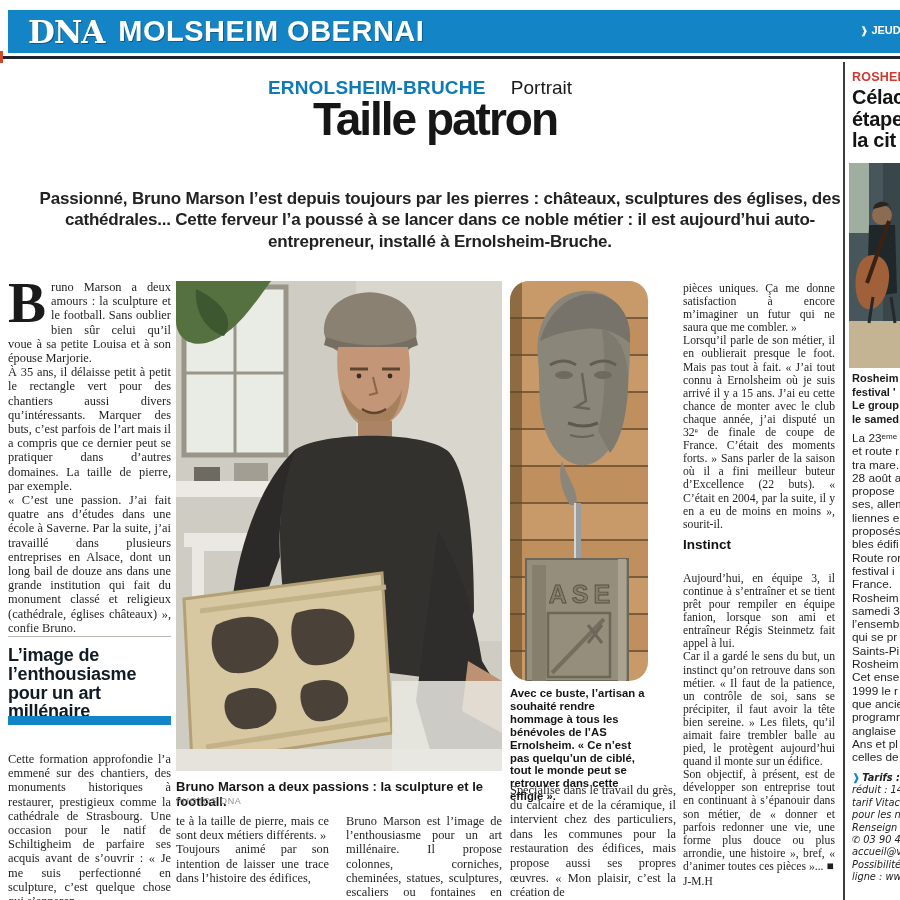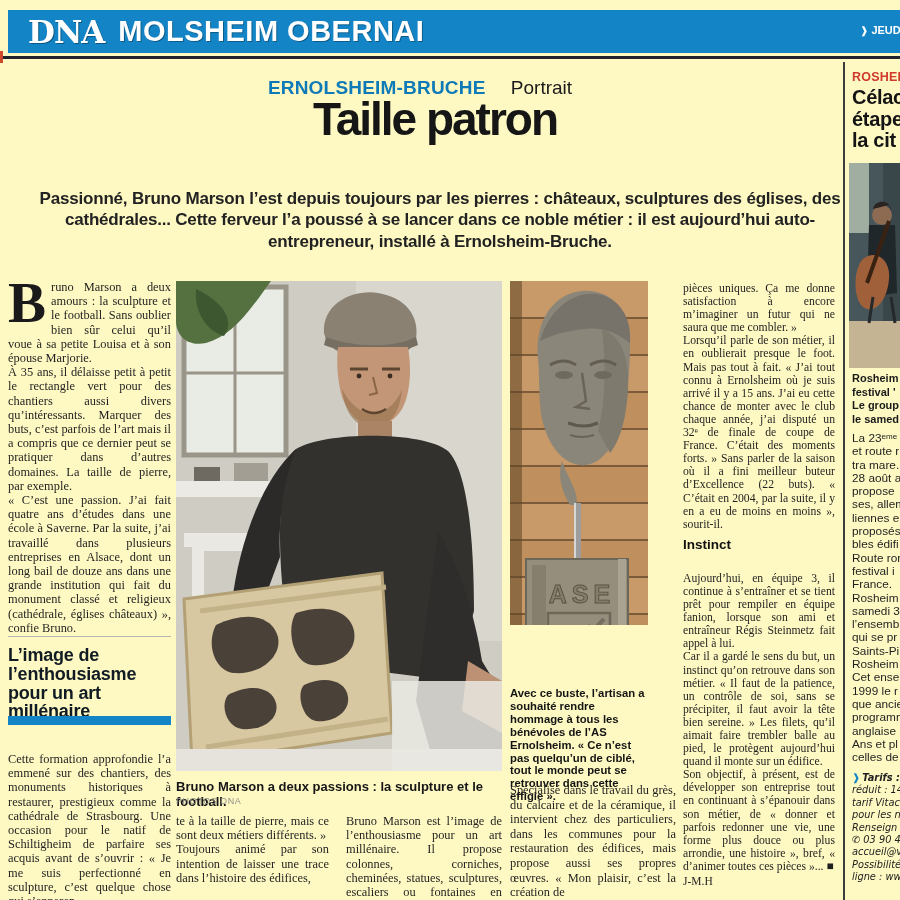--- a/index.html
+++ b/index.html
@@ -1,16 +1,16 @@
 <!DOCTYPE html>
 <html lang="fr"><head>
 <meta charset="utf-8">
 <style>
   html,body{margin:0;padding:0;background:#e8e8e8;}
-  .page{position:relative;width:900px;height:900px;background:#fef9c3;overflow:hidden;
+  .page{position:relative;width:900px;height:900px;background:#ffffff;overflow:hidden;
         font-family:"Liberation Sans","DejaVu Sans",sans-serif;}
   
   .mast-bar{position:absolute;left:8px;top:10px;width:892px;height:43px;background:#1384c6;
             display:flex;align-items:center;}
   .mast-brand{font-family:"DejaVu Serif","Liberation Serif",serif;font-weight:bold;
               font-size:31px;color:#fff;margin-left:20px;letter-spacing:-1px;
               text-shadow:1px 1px 0 rgba(0,0,0,.35);}
   .mast-section{font-weight:bold;font-size:29px;color:#fff;margin-left:14px;letter-spacing:.5px;
               text-shadow:1px 1px 0 rgba(0,0,0,.3);}
   .mast-right{position:absolute;left:852px;top:14px;color:#fff;font-weight:bold;font-size:11px;
@@ -47,21 +47,21 @@
   .signature{text-align:left;margin-top:2px;font-size:11.5px;}
   
   .main-caption{position:absolute;left:176px;top:779px;width:340px;font-weight:bold;
                 font-size:13px;color:#161616;}
   .credit{position:absolute;left:176px;top:796px;font-size:9px;color:#8f8f88;letter-spacing:.6px;}
   .bust-caption{position:absolute;left:510px;top:687px;width:140px;font-weight:bold;
                 font-size:11.3px;line-height:12.9px;color:#141414;}
   
   .photo{position:absolute;overflow:hidden;}
   .main-photo{left:176px;top:281px;width:326px;height:490px;}
-  .bust-photo{left:510px;top:281px;width:138px;height:344px;}
+  .bust-photo{left:510px;top:281px;width:138px;height:400px;border-radius:19px;}
   .cello-photo{left:849px;top:163px;width:51px;height:205px;}
   
   .v-rule{position:absolute;left:843px;top:62px;width:2px;height:838px;background:#3c3c3c;}
   .rc{position:absolute;left:852px;width:48px;overflow:hidden;white-space:nowrap;}
   .rc-kicker{top:70px;font-weight:bold;font-size:12.5px;color:#d0392c;letter-spacing:.2px;}
   .rc-head{top:87px;font-weight:bold;font-size:20px;line-height:21.5px;color:#141414;letter-spacing:-.3px;}
   .rc-caption{top:372px;font-weight:bold;font-size:11px;line-height:13.6px;color:#1a1a1a;}
   .rc-body{top:432px;font-family:Liberation Sans, sans-serif;font-size:11.8px;
            line-height:13.3px;color:#1f1f1f;}
   .rc-info{top:772px;font-family:"DejaVu Sans",sans-serif;font-style:italic;font-size:9.8px;

